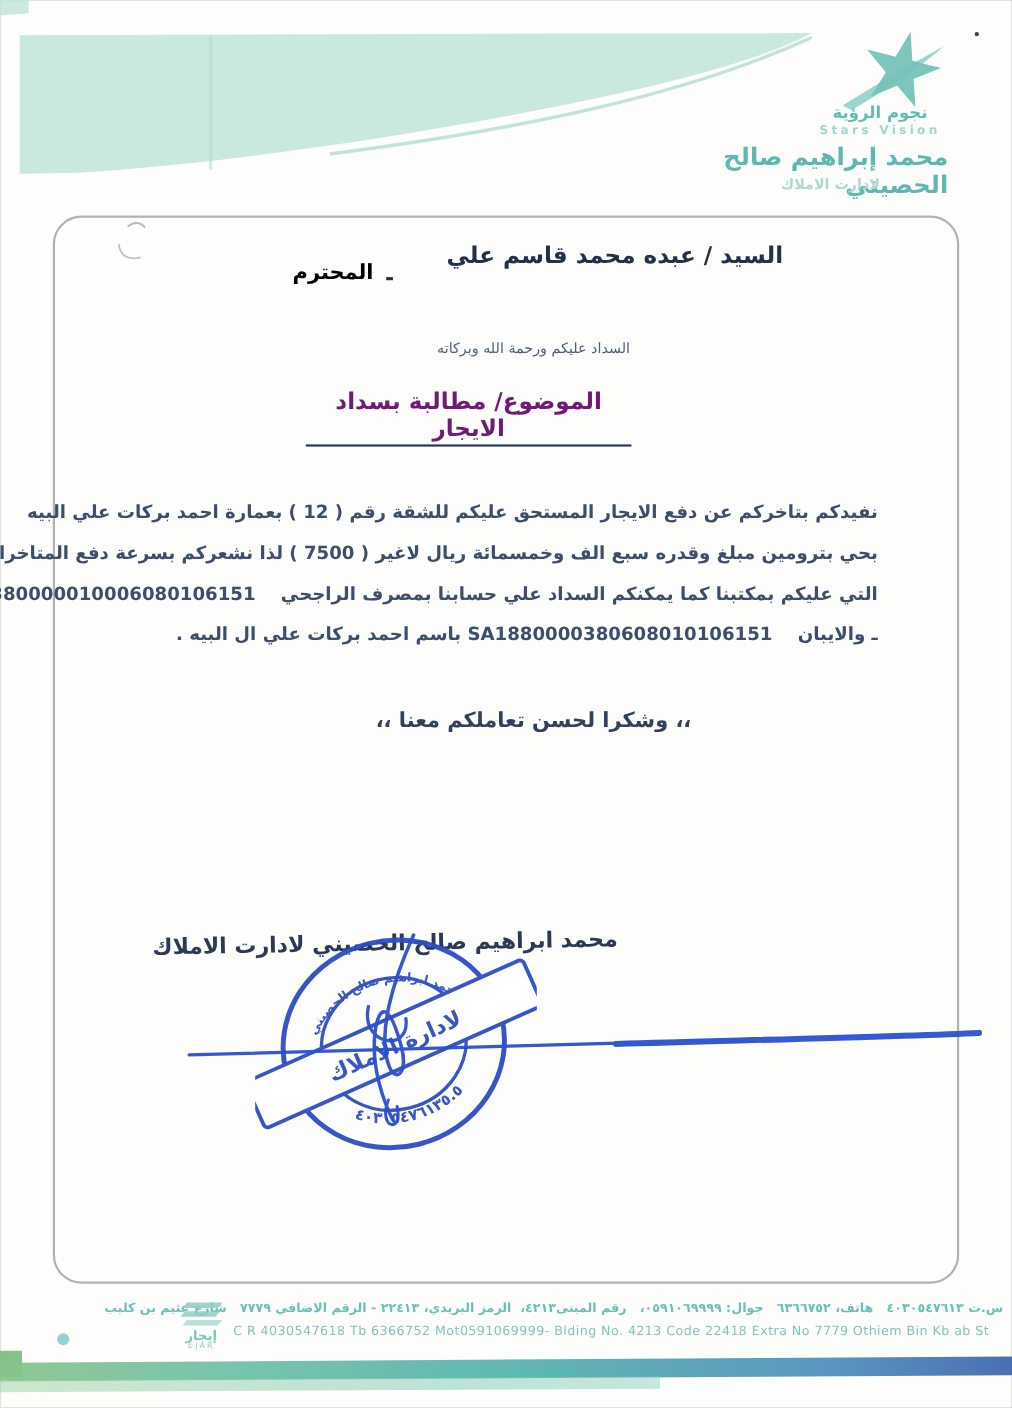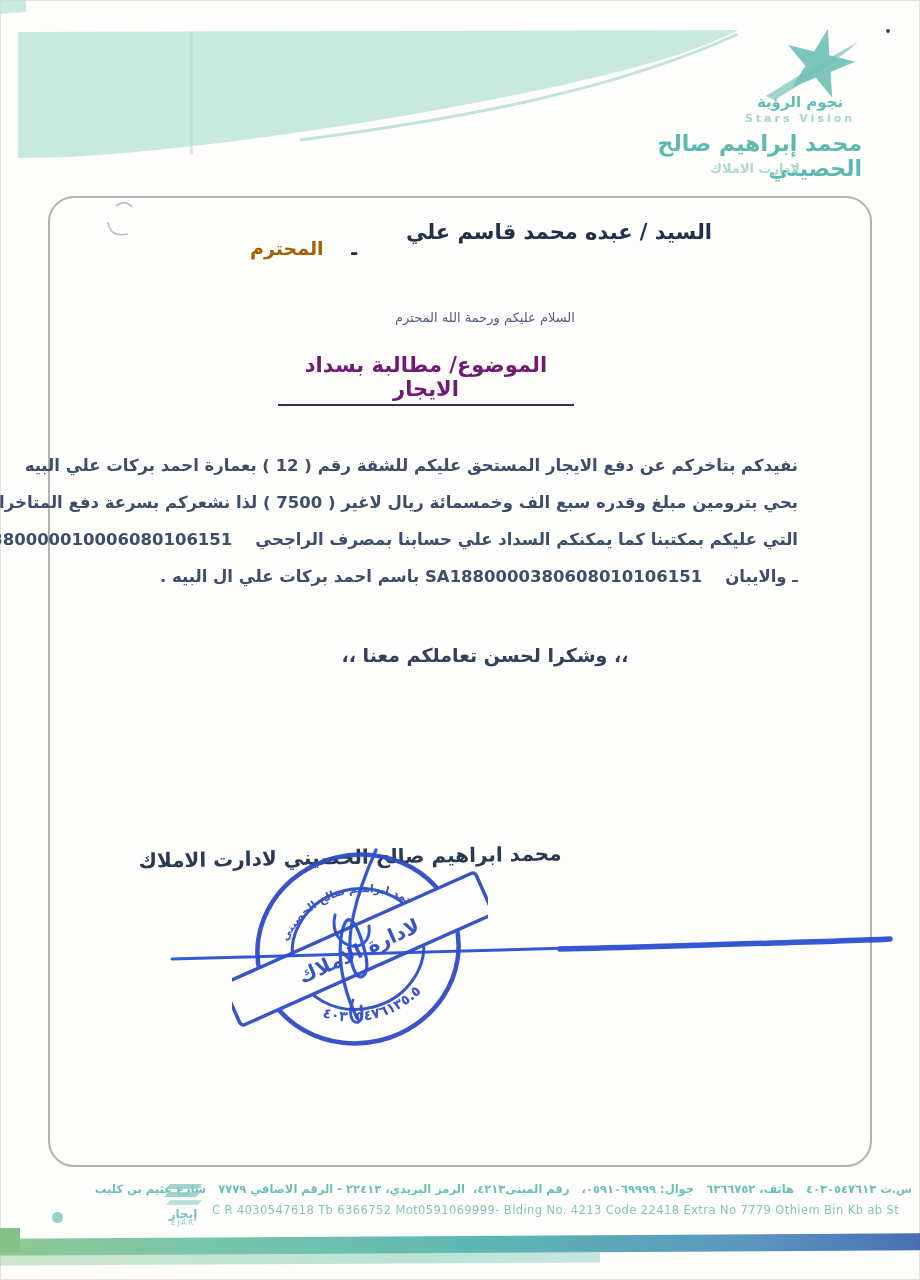--- a/index.html
+++ b/index.html
@@ -22,21 +22,21 @@
     font-size:22px;font-weight:bold;color:#5cb8b0;}
   .owner-dept{left:680px;top:161px;width:150px;text-align:center;direction:rtl;
     font-size:13px;font-weight:bold;color:#acdad3;letter-spacing:1px;}
   .speck{width:4px;height:4px;border-radius:50%;background:#444;}
   
   .frame{left:48px;top:196px;width:820px;height:967px;
     border:2px solid #b3b3ae;border-radius:26px;}
   .recipient{right:208px;top:220px;direction:rtl;white-space:nowrap;
     font-size:21px;font-weight:bold;color:#22314a;}
   .sep-dot{left:350px;top:240px;font-size:20px;font-weight:bold;color:#22314a;}
-  .honorific{left:250px;top:237px;direction:rtl;font-size:19px;font-weight:bold;color:#a16207;}
+  .honorific{left:266px;top:237px;direction:rtl;font-size:19px;font-weight:bold;color:#000000;}
   .salutation{left:360px;top:310px;width:250px;text-align:center;direction:rtl;
     font-size:13px;color:#4d5f7a;}
   .subject{left:278px;top:353px;width:296px;text-align:center;direction:rtl;
     font-size:21px;font-weight:bold;color:#701a75;
     padding-bottom:3px;border-bottom:2.5px solid #2a3a55;}
   .body-lines{left:92px;top:447px;width:706px;direction:rtl;text-align:right;}
   .body-lines div{white-space:nowrap;line-height:37px;font-size:16.5px;
     font-weight:bold;color:#3c4e6a;}
   .thanks{left:295px;top:644px;width:380px;text-align:center;direction:rtl;
     font-size:19px;font-weight:bold;color:#31415c;}
@@ -87,21 +87,21 @@
 
   <svg class="abs" style="left:100px;top:196px;" width="70" height="55">
     <path d="M16,10 q9,-7 16,1" stroke="#9aa0a8" stroke-width="1.6" fill="none" opacity=".75"></path>
     <path d="M8,26 q2,16 20,12" stroke="#9aa0a8" stroke-width="1.6" fill="none" opacity=".65"></path>
   </svg>
 
   <div class="abs recipient">السيد / عبده محمد قاسم علي</div>
   <div class="abs sep-dot">-</div>
   <div class="abs honorific">المحترم</div>
 
-  <div class="abs salutation">السلام عليكم ورحمة الله المحترم</div>
+  <div class="abs salutation">السداد عليكم ورحمة الله وبركاته</div>
   <div class="abs subject">الموضوع/ مطالبة بسداد الايجار</div>
 
   <div class="abs body-lines">
     <div>نفيدكم بتاخركم عن دفع الايجار المستحق عليكم للشقة رقم ( 12 ) بعمارة احمد بركات علي البيه</div>
     <div>بحي بترومين مبلغ وقدره سبع الف وخمسمائة ريال لاغير ( 7500 ) لذا نشعركم بسرعة دفع المتاخرات</div>
     <div>التي عليكم بمكتبنا كما يمكنكم السداد علي حسابنا بمصرف الراجحي&nbsp;&nbsp;&nbsp; 380000010006080106151</div>
     <div>ـ والايبان&nbsp;&nbsp;&nbsp; SA1880000380608010106151 باسم احمد بركات علي ال البيه .</div>
   </div>
 
   <div class="abs thanks">،،  وشكرا لحسن تعاملكم معنا  ،،</div>

